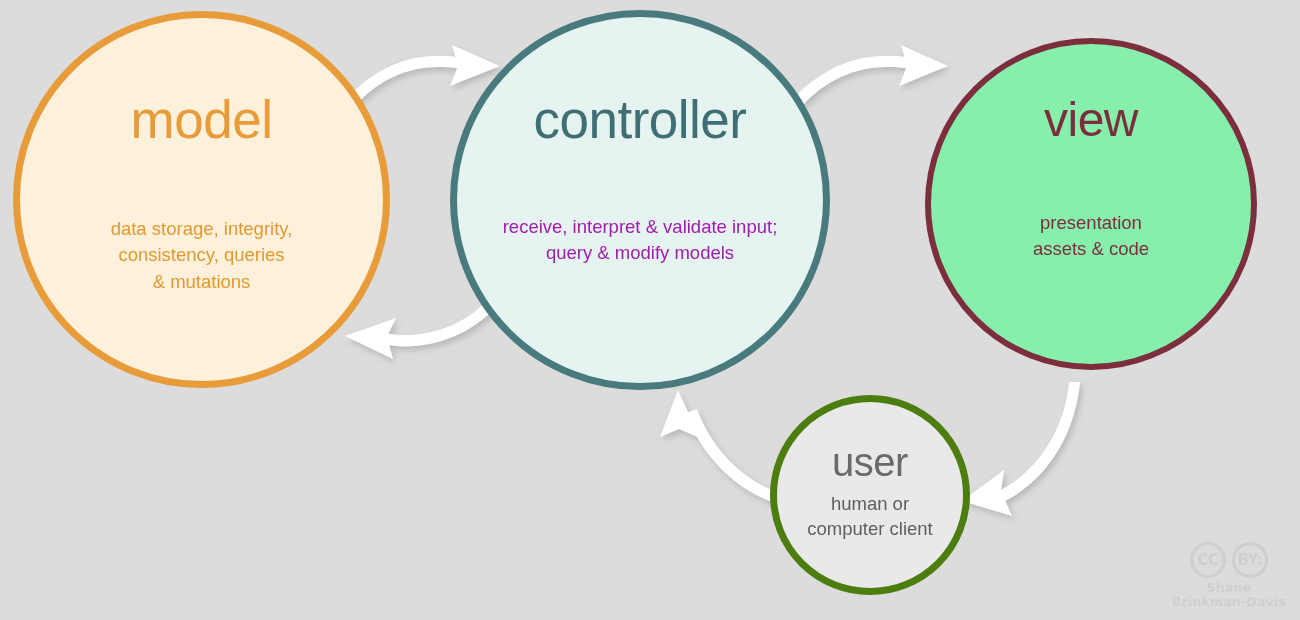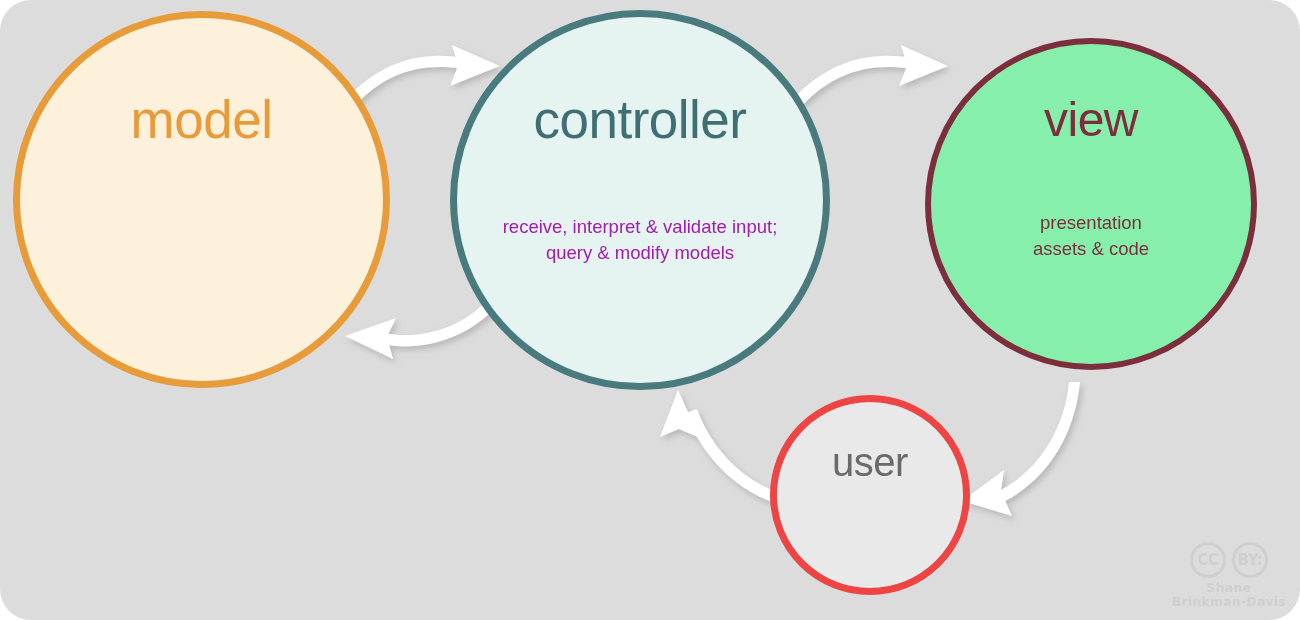--- a/index.html
+++ b/index.html
@@ -8,21 +8,20 @@
     padding: 0;
     background: #ffffff;
   }
   #stage {
     position: relative;
     width: 1300px;
     height: 620px;
     background: #dcdcdc;
     overflow: hidden;
     font-family: "Liberation Sans", "DejaVu Sans", sans-serif;
-    border-radius: 31px;
   }
 
   
   .node {
     position: absolute;
     border-radius: 50%;
     box-sizing: border-box;
     display: flex;
     flex-direction: column;
     align-items: center;
@@ -92,21 +91,21 @@
     font-size: 18.5px;
     color: #7d2e3d;
     line-height: 1.42;
     margin-top: 66px;
   }
 
   
   #node-user {
     left: 770px; top: 395px;
     width: 200px; height: 200px;
-    border: 7px solid #ef4444;
+    border: 7px solid #4d7c0f;
     background: #e9e9e9;
   }
   #node-user .title {
     font-size: 40px;
     color: #6a6a6a;
     margin-top: 40px;
   }
   #node-user .desc {
     font-size: 18.5px;
     color: #5e5e5e;
@@ -215,40 +214,49 @@
                  L 697,409
                  C 710,445 739,478 777,492 Z"></path>
         <path d="M 678,390 L 700,438 L 679,429 L 660,437 Z"></path>
       </g>
 
     </g>
   </svg>
 
   <div class="node" id="node-model">
     <div class="title">model</div>
+    <div class="desc">
+      <div>data storage, integrity,</div>
+      <div>consistency, queries</div>
+      <div>&amp; mutations</div>
+    </div>
   </div>
 
   <div class="node" id="node-controller">
     <div class="title">controller</div>
     <div class="desc">
       <div>receive, interpret &amp; validate input;</div>
       <div>query &amp; modify models</div>
     </div>
   </div>
 
   <div class="node" id="node-view">
     <div class="title">view</div>
     <div class="desc">
       <div>presentation</div>
       <div>assets &amp; code</div>
     </div>
   </div>
 
   <div class="node" id="node-user">
     <div class="title">user</div>
+    <div class="desc">
+      <div>human or</div>
+      <div>computer client</div>
+    </div>
   </div>
 
   <div id="license">
     <div class="marks">
       <div class="mark">CC</div>
       <div class="mark">BY:</div>
     </div>
     <div class="credit">
       <div>Shane</div>
       <div>Brinkman-Davis</div>

